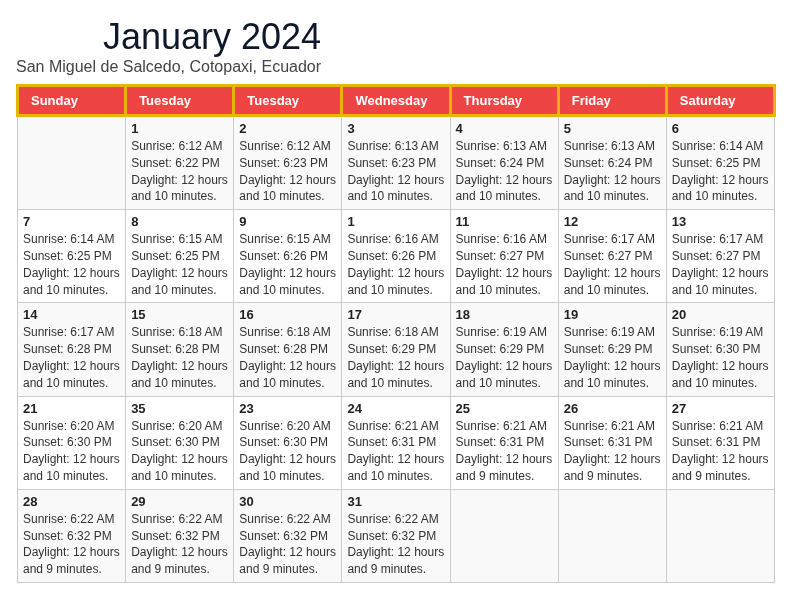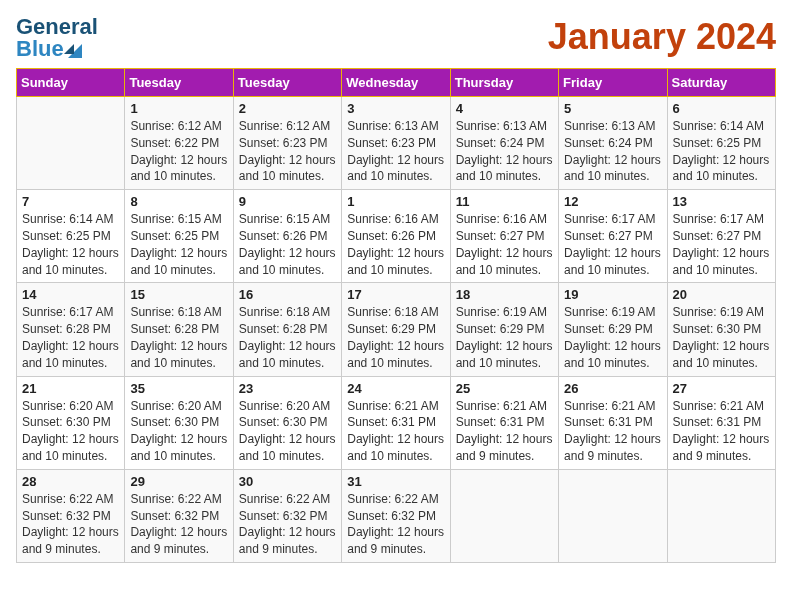--- a/index.html
+++ b/index.html
@@ -19,42 +19,42 @@
     .logo {
       display: flex;
       flex-direction: column;
       align-items: flex-start;
     }
     .title-block {
       text-align: right;
     }
     .title-block h1 {
       font-size: 36px;
-      font-weight: bold;
-      color: #c2410c;
+      font-weight: normal;
+      color: #0f172a;
       text-align: right;
     }
     .title-block h2 {
       font-size: 16px;
       font-weight: normal;
       color: #444;
     }
     .calendar {
       width: 100%;
       border-collapse: collapse;
       font-size: 11px;
     }
     .calendar thead th {
-      background-color: #a21caf;
+      background-color: #ef4444;
       color: #fff;
-      padding: 6px 4px;
+      padding: 6px 12px;
       text-align: left;
       font-size: 13px;
       font-weight: bold;
-      border: 1px solid #eab308;
+      border: 3px solid #eab308;
     }
     .calendar tbody td {
       border: 1px solid #ccc;
       vertical-align: top;
       padding: 4px 5px;
       width: calc(100% / 7);
       min-height: 80px;
       background: #fff;
     }
     .calendar tbody tr:nth-child(odd) td {
@@ -73,36 +73,23 @@
       line-height: 1.4;
     }
     .empty {
       background: #f9f9f9;
     }
   </style>
 </head>
 <body>
 
 <div class="header">
-  <div class="logo">
-    <div style="display:flex;align-items:center;">
-      <div style="line-height:1;">
-        <div style="font-size:22px;font-weight:bold;color:#1a5276;">General</div>
-        <div style="font-size:22px;font-weight:bold;color:#2e86c1;display:flex;align-items:center;">
-          <span>Blue</span>
-          <svg width="18" height="18" viewBox="0 0 18 18">
-            <polygon points="4,18 18,4 18,18" fill="#2e86c1"></polygon>
-            <polygon points="0,14 10,4 10,14" fill="#1a5276"></polygon>
-          </svg>
-        </div>
-      </div>
-    </div>
-  </div>
   <div class="title-block">
     <h1>January 2024</h1>
+    <h2>San Miguel de Salcedo, Cotopaxi, Ecuador</h2>
   </div>
 </div>
 
 <table class="calendar">
   <thead>
     <tr>
     <th>Sunday</th>
         <th>Tuesday</th>
         <th>Tuesday</th>
         <th>Wednesday</th>

